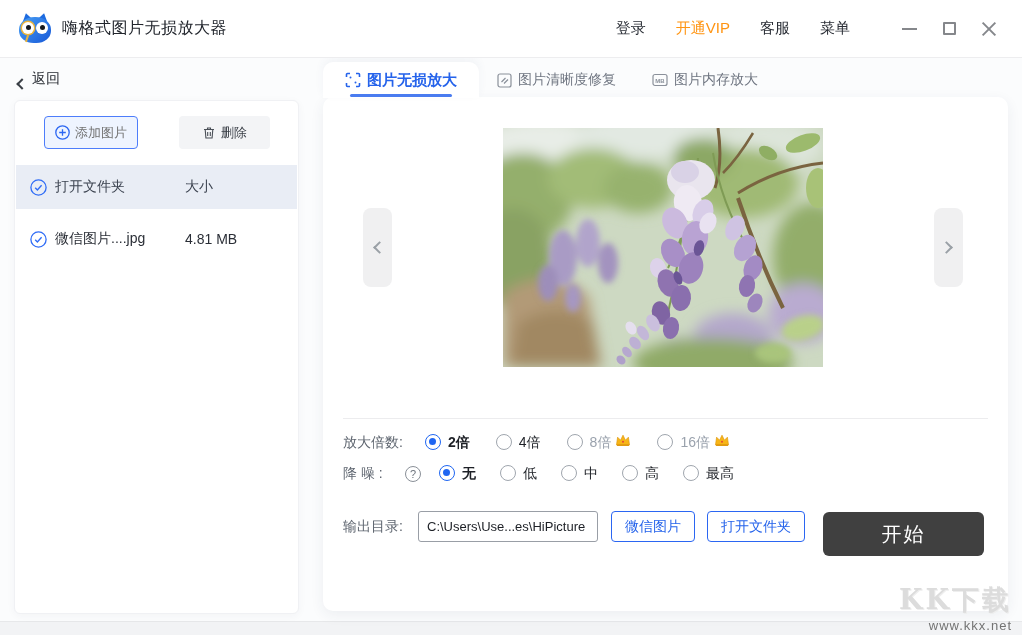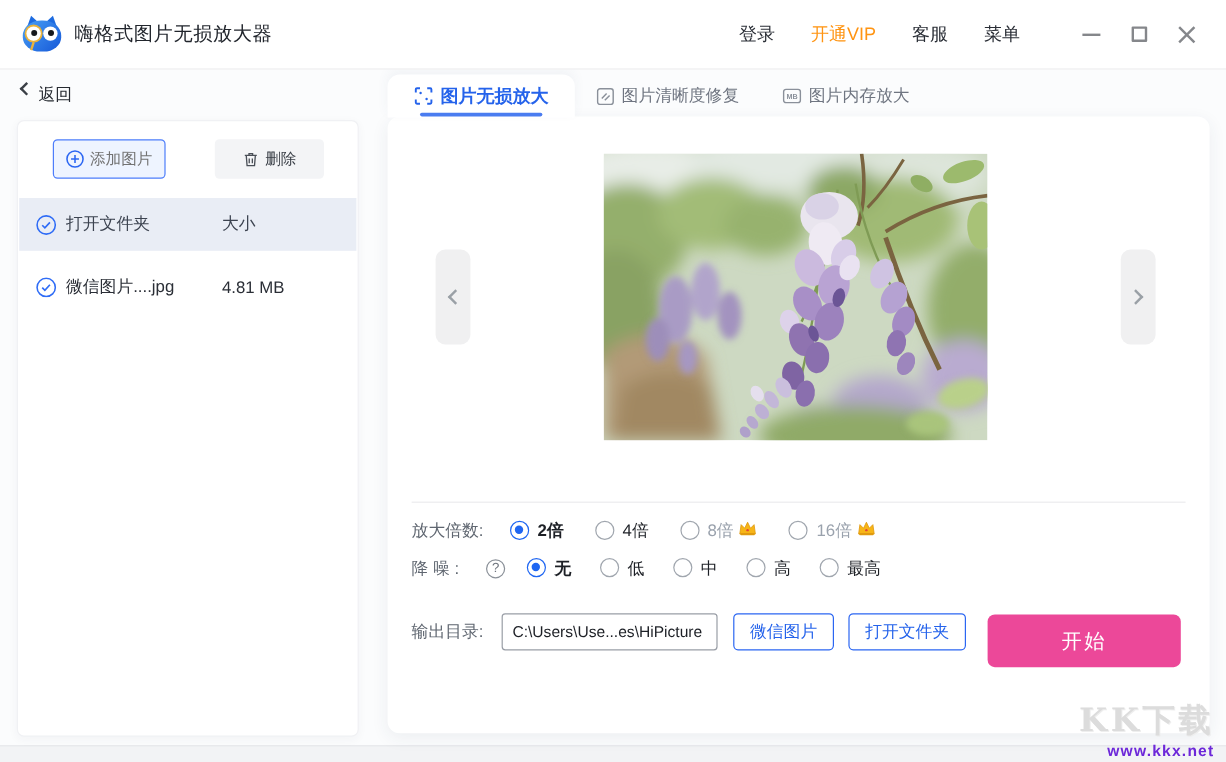--- a/index.html
+++ b/index.html
@@ -25,21 +25,21 @@
   .nav-item { font-size:15px; color:#2a2e36; margin-left:30px; cursor:pointer; }
   .nav-item.vip { color:#ff9412; }
   .win-btns { display:flex; align-items:center; margin-left:34px; }
   .win-btn { width:30px; height:30px; display:flex; align-items:center; justify-content:center; margin-left:10px; cursor:pointer; }
   .ic-min { width:15px; height:2px; background:#85878b; }
   .ic-max { width:13px; height:13px; border:2px solid #85878b; border-radius:1px; }
   .ic-close { position:relative; width:16px; height:16px; }
   .ic-close::before,.ic-close::after { content:""; position:absolute; left:-1px; top:7px; width:18px; height:2px; background:#85878b; }
   .ic-close::before { transform:rotate(45deg);} .ic-close::after { transform:rotate(-45deg);}
   
-  .back-link { position:absolute; left:18px; top:70px; display:flex; align-items:flex-start; font-size:14px; color:#262a31; cursor:pointer; z-index:4;}
+  .back-link { position:absolute; left:18px; top:70px; display:flex; align-items:flex-end; font-size:14px; color:#262a31; cursor:pointer; z-index:4;}
   .chev { display:inline-block; width:8px; height:8px; border-left:2px solid #3a3f46; border-bottom:2px solid #3a3f46; transform:rotate(45deg); margin-right:6px; }
   
   .panel-left { position:absolute; left:14px; top:100px; width:285px; height:514px;
     background:#fff; border:1px solid #f0f1f4; border-radius:6px; box-shadow:0 2px 8px rgba(40,50,70,.04); z-index:3;}
   .btn-add { position:absolute; left:29px; top:15px; width:94px; height:33px; background:#eef4ff;
     border:1px solid #4d7dfb; border-radius:4px; color:#737373; font-size:13px;
     display:flex; align-items:center; justify-content:center; gap:5px; cursor:pointer; }
   .btn-del { position:absolute; left:164px; top:15px; width:91px; height:33px; background:#f3f4f6;
     border:none; border-radius:4px; color:#383d45; font-size:13px;
     display:flex; align-items:center; justify-content:center; gap:5px; cursor:pointer; }
@@ -79,27 +79,27 @@
   .radio-opt.vip .lbl { color:#9aa2ad; }
   .crown { margin-left:4px; display:flex; }
   .help { width:16px; height:16px; border:1px solid #8a9098; border-radius:50%; color:#6e747d; font-size:11px;
     display:flex; align-items:center; justify-content:center; margin-left:2px; cursor:pointer; }
   .row-scale { top:337px; } .row-noise { top:368px; }
   .row-out { top:414px; align-items:center; }
   .out-input { width:180px; height:31px; border:1px solid #999ea6; border-radius:3px; padding:0 8px;
     font-size:13px; color:#1d2026; font-family:"Liberation Sans","DejaVu Sans",sans-serif; background:#fff; margin-right:13px;}
   .btn-outline { height:31px; border:1px solid #2b66f2; background:#fff; color:#2563eb; font-size:14px;
     border-radius:4px; padding:0 13px; margin-right:12px; cursor:pointer; font-family:inherit;}
-  .btn-start { position:absolute; left:500px; top:415px; width:161px; height:44px; background:#ec4899;
-    border:none; border-radius:6px; color:#fff; font-size:17px; cursor:pointer; font-family:inherit; letter-spacing:2px;}
+  .btn-start { position:absolute; left:500px; top:415px; width:161px; height:44px; background:#404040;
+    border:none; border-radius:6px; color:#fff; font-size:20px; cursor:pointer; font-family:inherit; letter-spacing:2px;}
   
   .footer-strip { position:absolute; left:0; bottom:0; width:1022px; height:14px; background:#f2f3f5; border-top:1px solid #e7e8ea; }
   .watermark { position:absolute; right:10px; bottom:2px; text-align:right; z-index:6; pointer-events:none; }
   .watermark .wm1 { font-size:27px; font-weight:bold; color:#dcdcdc; letter-spacing:3px; font-family:"DejaVu Serif",serif; text-shadow:1px 1px 0 #eee;}
-  .watermark .wm2 { font-size:13px; font-weight:bold; color:#6d28d9; letter-spacing:1px; }
+  .watermark .wm2 { font-size:13px; font-weight:normal; color:#737373; letter-spacing:1px; }
   .icon-svg { display:block; }
 </style>
 </head>
 <body>
 
 <div class="titlebar">
   <div class="logo">
     <span class="ear l"></span>
       <span class="ear r"></span>
     <span class="body"></span>

